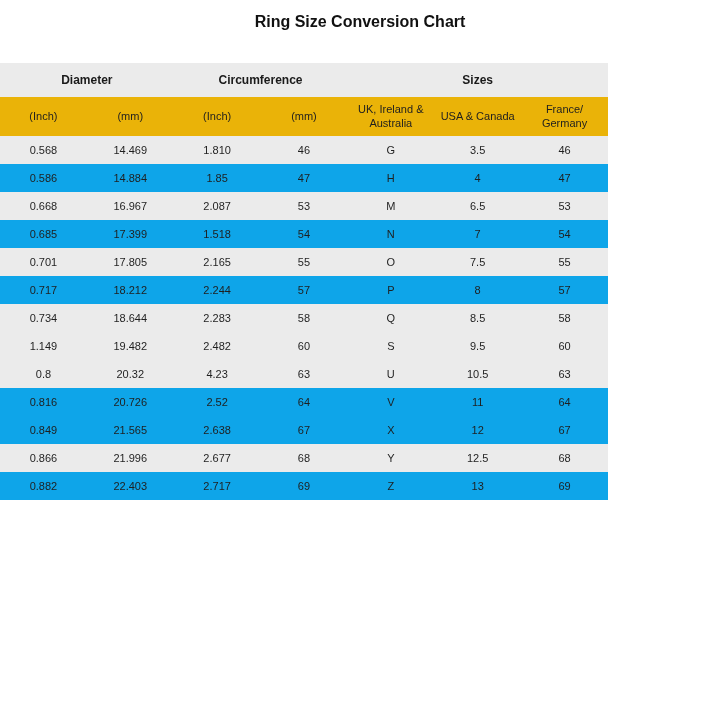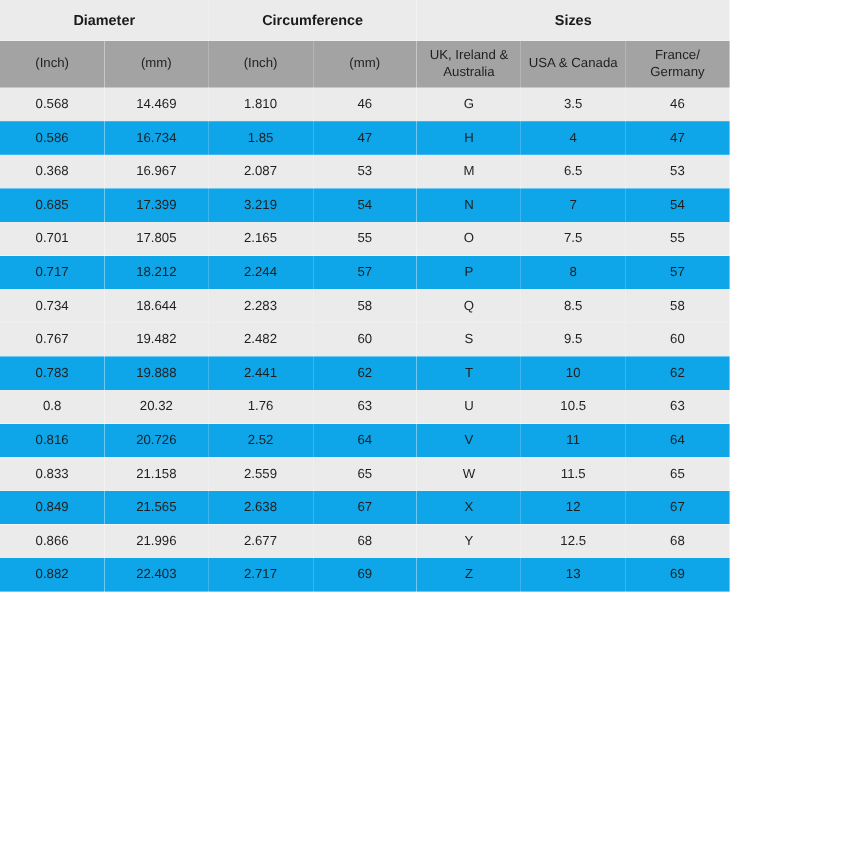--- a/index.html
+++ b/index.html
@@ -39,21 +39,21 @@
   tr.group-header-row {
     background: var(--stripe, #ebebeb);
     height: 34px;
   }
   tr.group-header-row th {
     font-size: 12px;
     font-weight: bold;
     color: #1a1a1a;
   }
   tr.sub-header-row {
-    background: #a3a3a3;
+    background: #eab308;
     height: 39px;
   }
   tr.sub-header-row th {
     font-size: 11px;
     font-weight: normal;
     line-height: 1.25;
     color: #1f1f1f;
   }
   tbody tr {
     height: 28px;
@@ -67,20 +67,21 @@
   tbody td {
     font-size: 11px;
     color: #1f1f1f;
   }
 </style>
 </head>
 <body>
 
 <div class="page">
 
+  <div class="title">Ring Size Conversion Chart</div>
 
   <table class="ring-table">
     <thead>
       <tr class="group-header-row">
         <th colspan="2">Diameter</th>
         <th colspan="2">Circumference</th>
         <th colspan="3">Sizes</th>
       </tr>
       <tr class="sub-header-row">
         <th>(Inch)</th>
@@ -97,40 +98,40 @@
           <td>0.568</td>
           <td>14.469</td>
           <td>1.810</td>
           <td>46</td>
           <td>G</td>
           <td>3.5</td>
           <td>46</td>
         </tr>
         <tr class="even">
           <td>0.586</td>
-          <td>16.734</td>
+          <td>14.884</td>
           <td>1.85</td>
           <td>47</td>
           <td>H</td>
           <td>4</td>
           <td>47</td>
         </tr>
         <tr class="odd">
-          <td>0.368</td>
+          <td>0.668</td>
           <td>16.967</td>
           <td>2.087</td>
           <td>53</td>
           <td>M</td>
           <td>6.5</td>
           <td>53</td>
         </tr>
         <tr class="even">
           <td>0.685</td>
           <td>17.399</td>
-          <td>3.219</td>
+          <td>1.518</td>
           <td>54</td>
           <td>N</td>
           <td>7</td>
           <td>54</td>
         </tr>
         <tr class="odd">
           <td>0.701</td>
           <td>17.805</td>
           <td>2.165</td>
           <td>55</td>
@@ -150,64 +151,46 @@
         <tr class="odd">
           <td>0.734</td>
           <td>18.644</td>
           <td>2.283</td>
           <td>58</td>
           <td>Q</td>
           <td>8.5</td>
           <td>58</td>
         </tr>
         <tr class="odd">
-          <td>0.767</td>
+          <td>1.149</td>
           <td>19.482</td>
           <td>2.482</td>
           <td>60</td>
           <td>S</td>
           <td>9.5</td>
           <td>60</td>
         </tr>
-        <tr class="even">
-          <td>0.783</td>
-          <td>19.888</td>
-          <td>2.441</td>
-          <td>62</td>
-          <td>T</td>
-          <td>10</td>
-          <td>62</td>
-        </tr>
         <tr class="odd">
           <td>0.8</td>
           <td>20.32</td>
-          <td>1.76</td>
+          <td>4.23</td>
           <td>63</td>
           <td>U</td>
           <td>10.5</td>
           <td>63</td>
         </tr>
         <tr class="even">
           <td>0.816</td>
           <td>20.726</td>
           <td>2.52</td>
           <td>64</td>
           <td>V</td>
           <td>11</td>
           <td>64</td>
         </tr>
-        <tr class="odd">
-          <td>0.833</td>
-          <td>21.158</td>
-          <td>2.559</td>
-          <td>65</td>
-          <td>W</td>
-          <td>11.5</td>
-          <td>65</td>
-        </tr>
         <tr class="even">
           <td>0.849</td>
           <td>21.565</td>
           <td>2.638</td>
           <td>67</td>
           <td>X</td>
           <td>12</td>
           <td>67</td>
         </tr>
         <tr class="odd">

